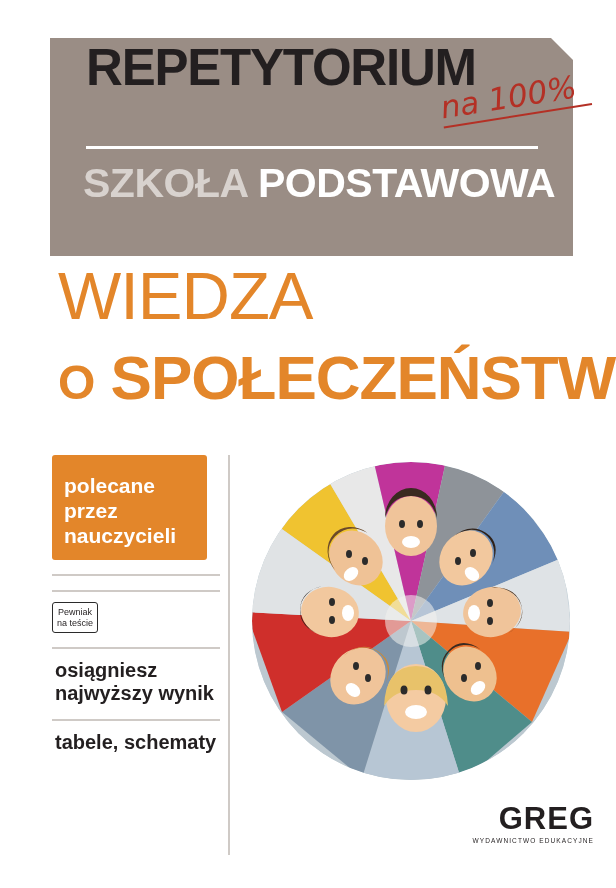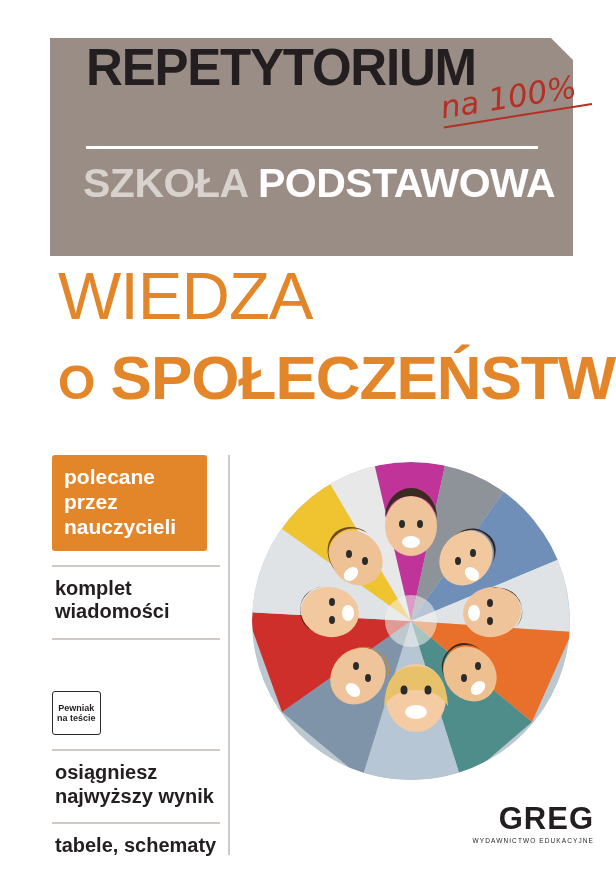--- a/index.html
+++ b/index.html
@@ -123,21 +123,21 @@
     width: 175px;
   }
   .rec-box {
     width: 155px;
     box-sizing: border-box;
     background: #e3862a;
     color: #ffffff;
     font-weight: bold;
     font-size: 21px;
     line-height: 1.18;
-    padding: 10px 8px 12px 12px;
+    padding: 19px 8px 12px 12px;
     border-radius: 3px;
   }
   .feat-rule {
     width: 168px;
     height: 2px;
     background: #cfcac6;
     margin: 14px 0 10px 0;
   }
   .feat {
     font-size: 20px;
@@ -149,27 +149,26 @@
   .feat-row {
     display: flex;
     align-items: center;
     gap: 6px;
   }
   .stamp {
     flex: 0 0 auto;
     border: 1px solid #2b2b2b;
     border-radius: 3px;
     font-size: 9px;
-    font-weight: bold;
+    font-weight: normal;
     line-height: 1.15;
-    padding: 11px 4px;
+    padding: 4px 4px;
     color: #231f20;
     text-align: center;
     background: #ffffff;
-    margin-top: 41px;
   }
   .vert-rule {
     position: absolute;
     left: 228px;
     top: 455px;
     width: 2px;
     height: 400px;
     background: #cfcac6;
   }
 
@@ -239,21 +238,20 @@
     </div>
   </div>
 
   <div class="vert-rule"></div>
 
   <div class="features">
 
     <div class="rec-box">polecane przez nauczycieli</div>
 
     <div class="feat-rule"></div>
-    <div class="feat">komplet wiadomości</div>
 
     <div class="feat-rule"></div>
     <div class="feat-row">
       <div class="stamp">
         <div>Pewniak</div>
         <div>na teście</div>
       </div>
     </div>
 
     <div class="feat-rule"></div>

